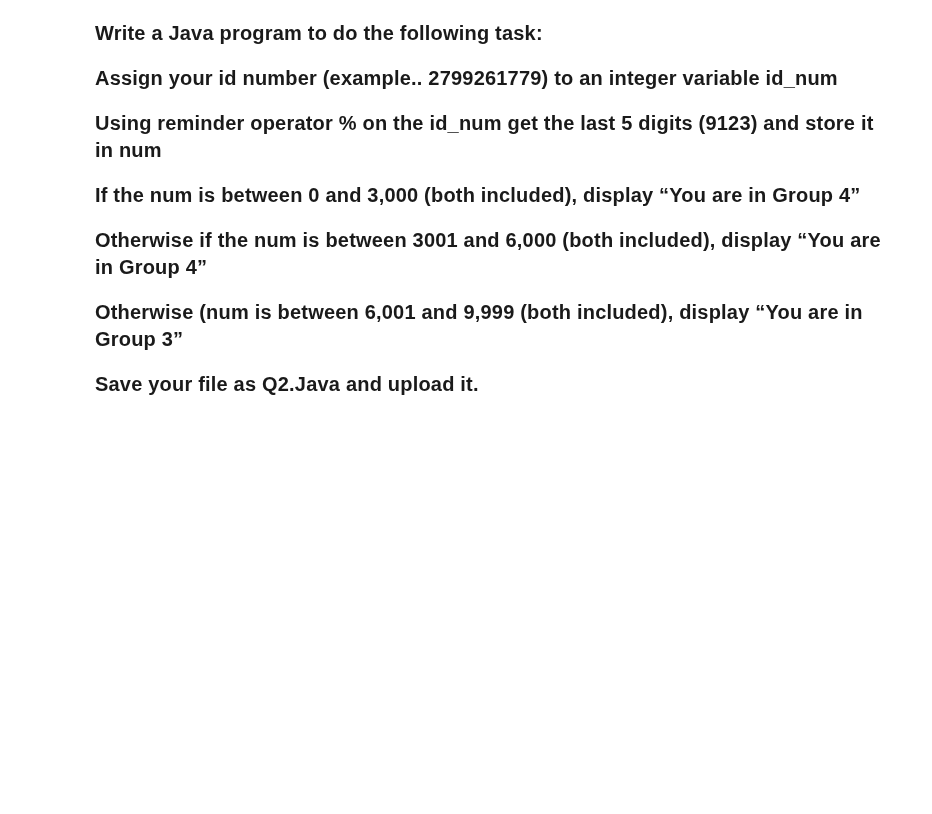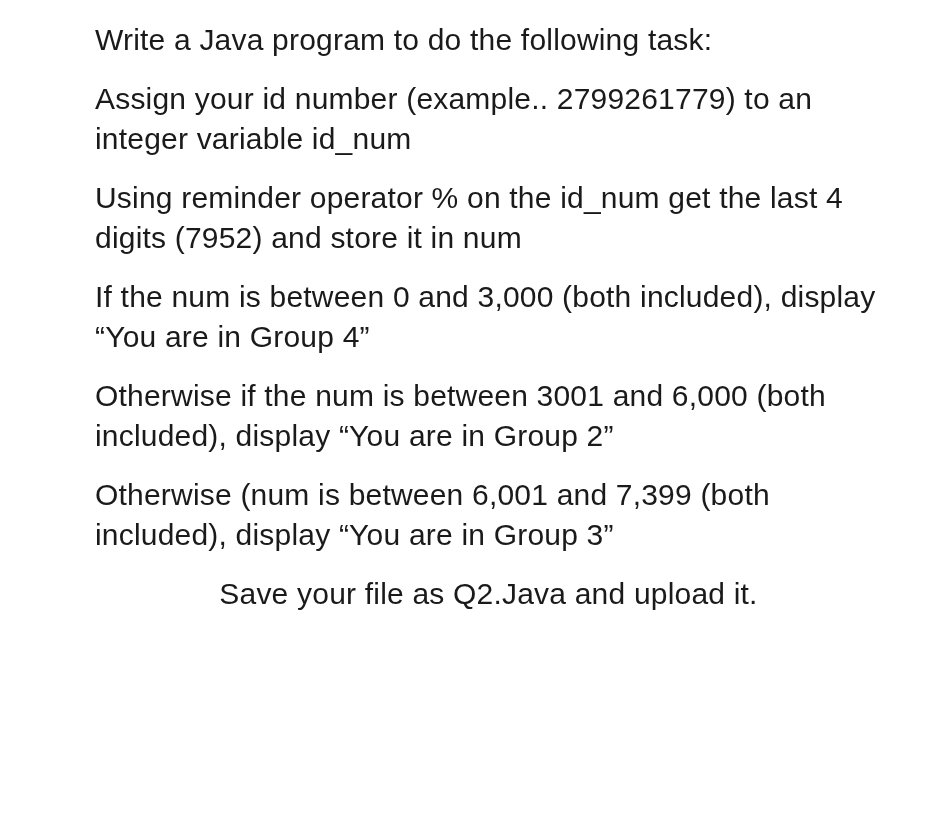--- a/index.html
+++ b/index.html
@@ -8,32 +8,32 @@
       box-sizing: border-box;
     }
     body {
       font-family: Arial, Helvetica, sans-serif;
       background: #ffffff;
       padding: 20px 50px 20px 95px;
       width: 932px;
       color: #1a1a1a;
     }
     .paragraph {
-      font-size: 30px;
+      font-size: 20px;
       line-height: 1.35;
       margin-bottom: 18px;
       letter-spacing: 0.2px;
+      font-weight: bold;
     }
     .paragraph:last-child {
       margin-bottom: 4px;
-      text-align: center;
     }
   </style>
 </head>
 <body>
 
 <p class="paragraph">Write a Java program to do the following task:</p>
 <p class="paragraph">Assign your id number (example.. 2799261779) to an integer variable id_num</p>
-<p class="paragraph">Using reminder operator % on the id_num get the last 4 digits (7952) and store it in num</p>
+<p class="paragraph">Using reminder operator % on the id_num get the last 5 digits (9123) and store it in num</p>
 <p class="paragraph">If the num is between 0 and 3,000 (both included), display “You are in Group 4”</p>
-<p class="paragraph">Otherwise if the num is between 3001 and 6,000 (both included), display “You are in Group 2”</p>
-<p class="paragraph">Otherwise (num is between 6,001 and 7,399 (both included), display “You are in Group 3”</p>
+<p class="paragraph">Otherwise if the num is between 3001 and 6,000 (both included), display “You are in Group 4”</p>
+<p class="paragraph">Otherwise (num is between 6,001 and 9,999 (both included), display “You are in Group 3”</p>
 <p class="paragraph">Save your file as Q2.Java and upload it.</p>
 
 </body></html>

